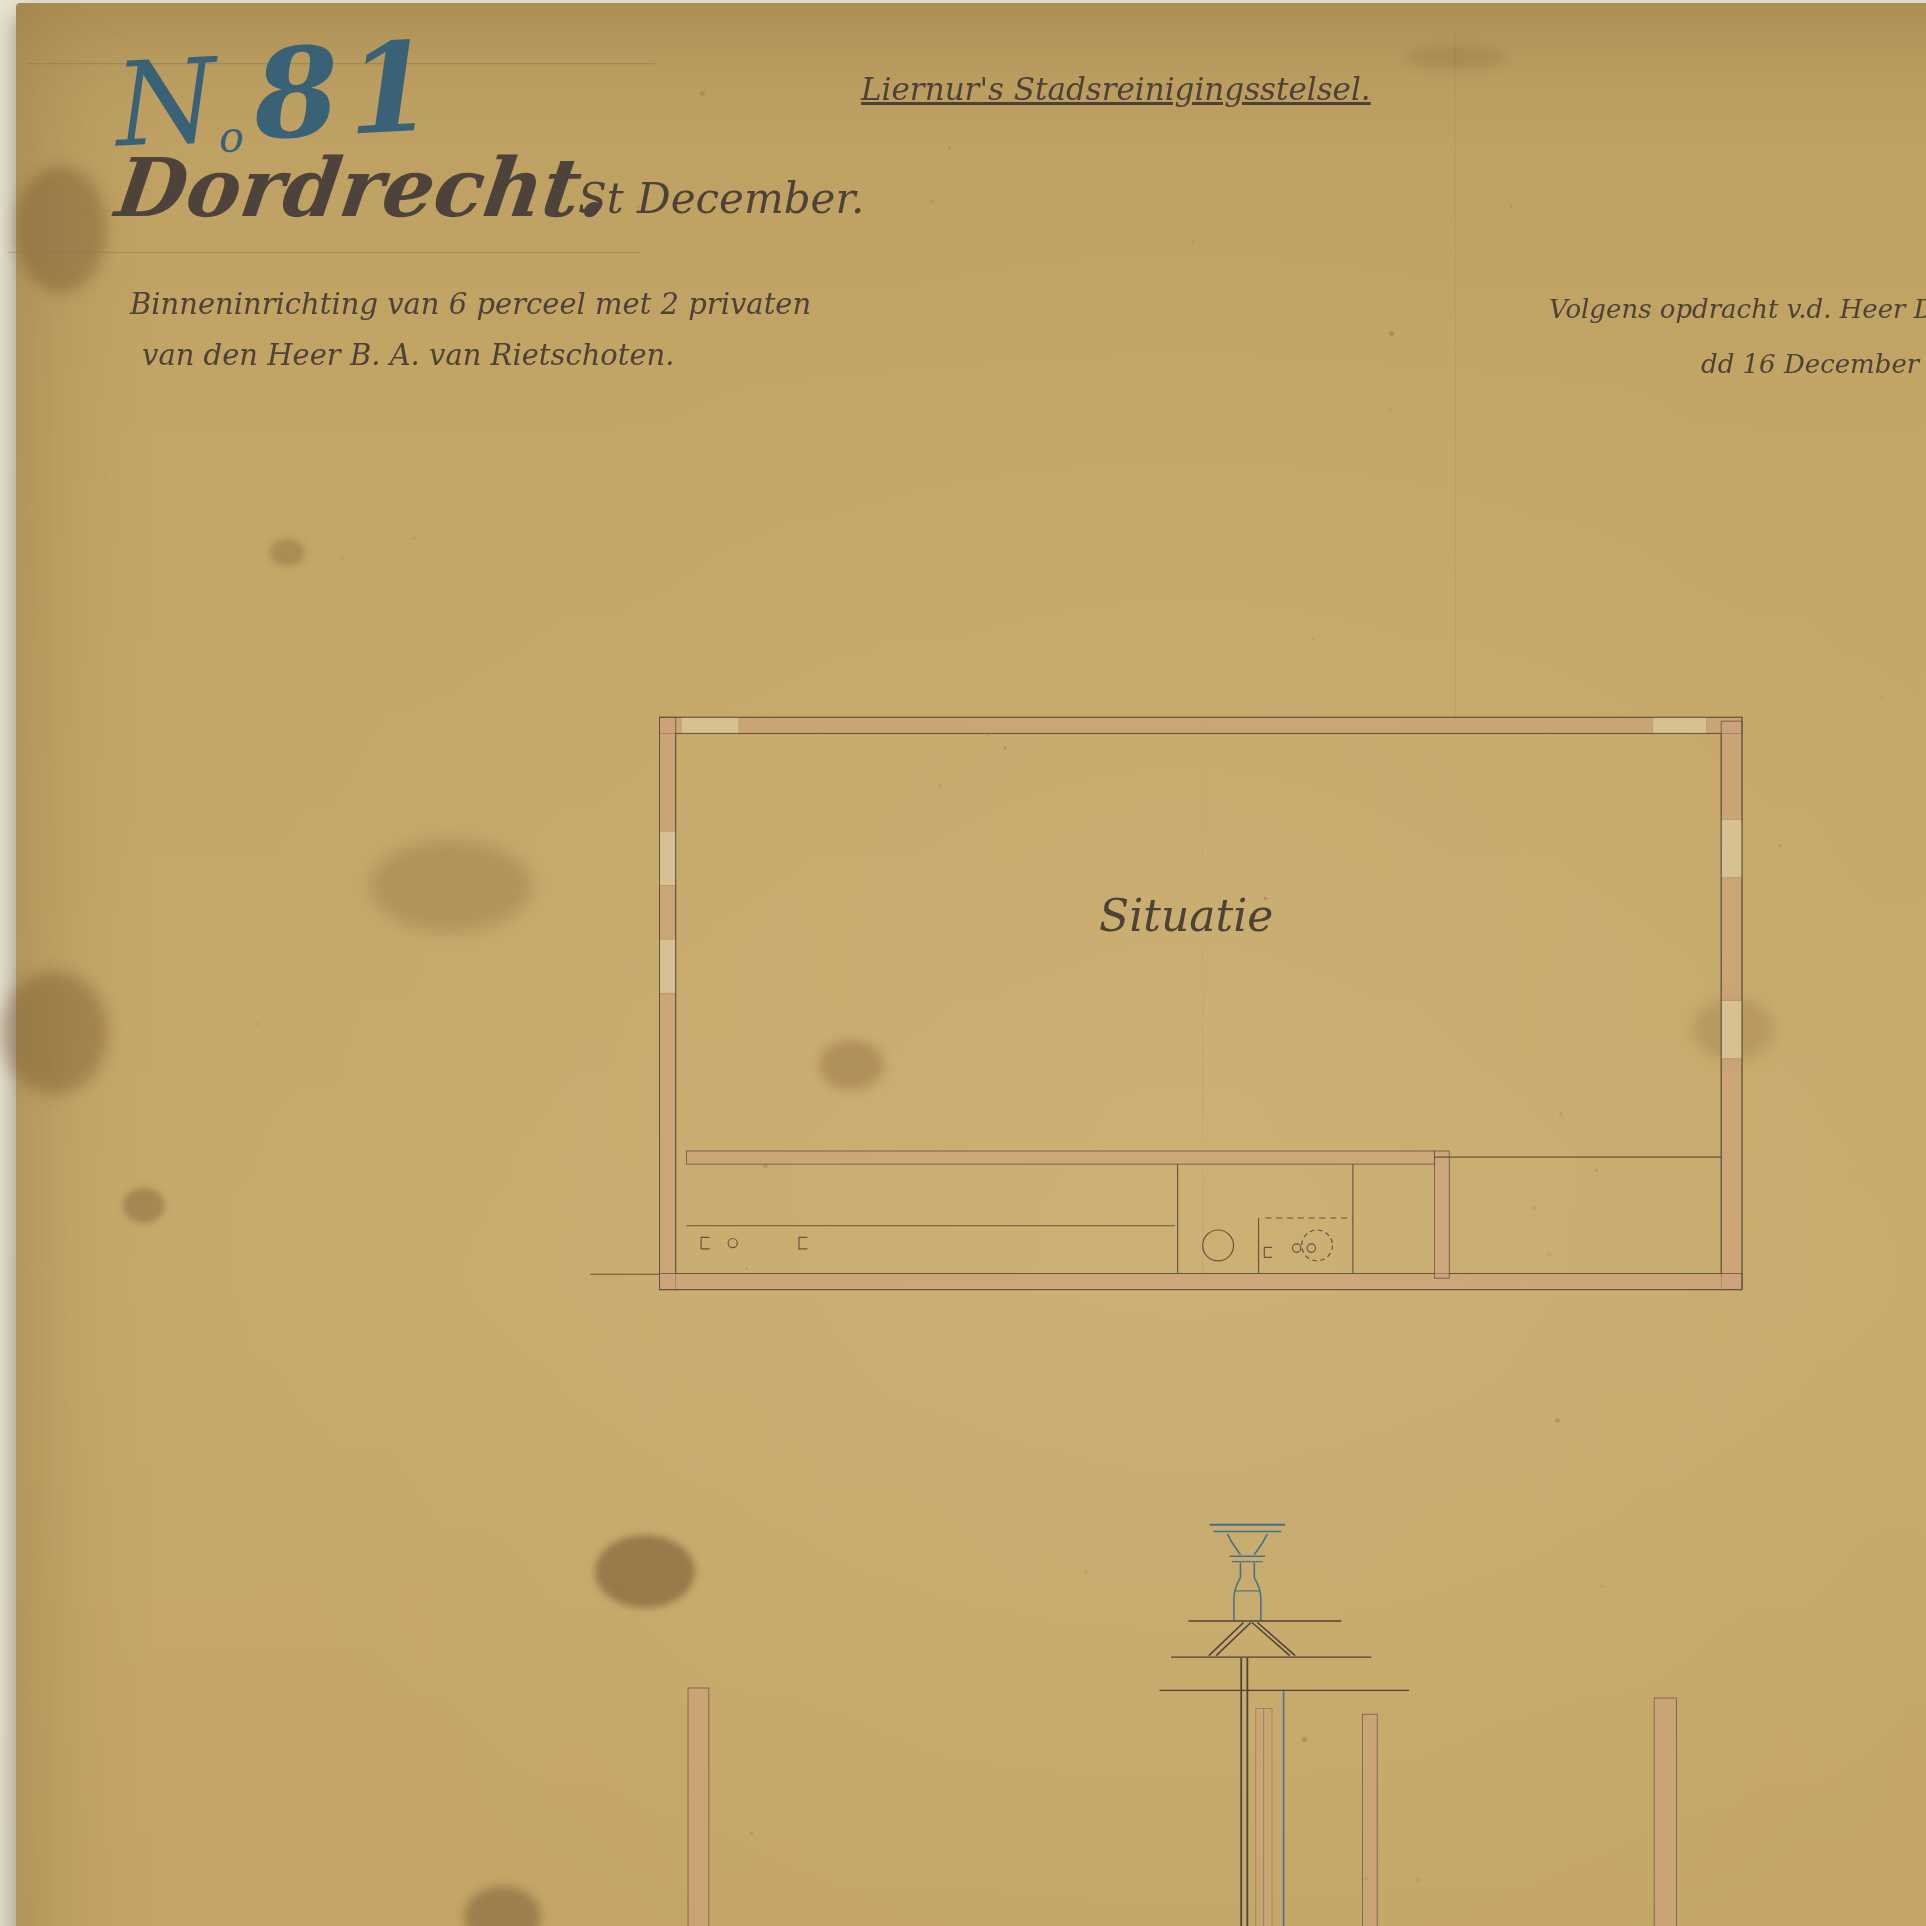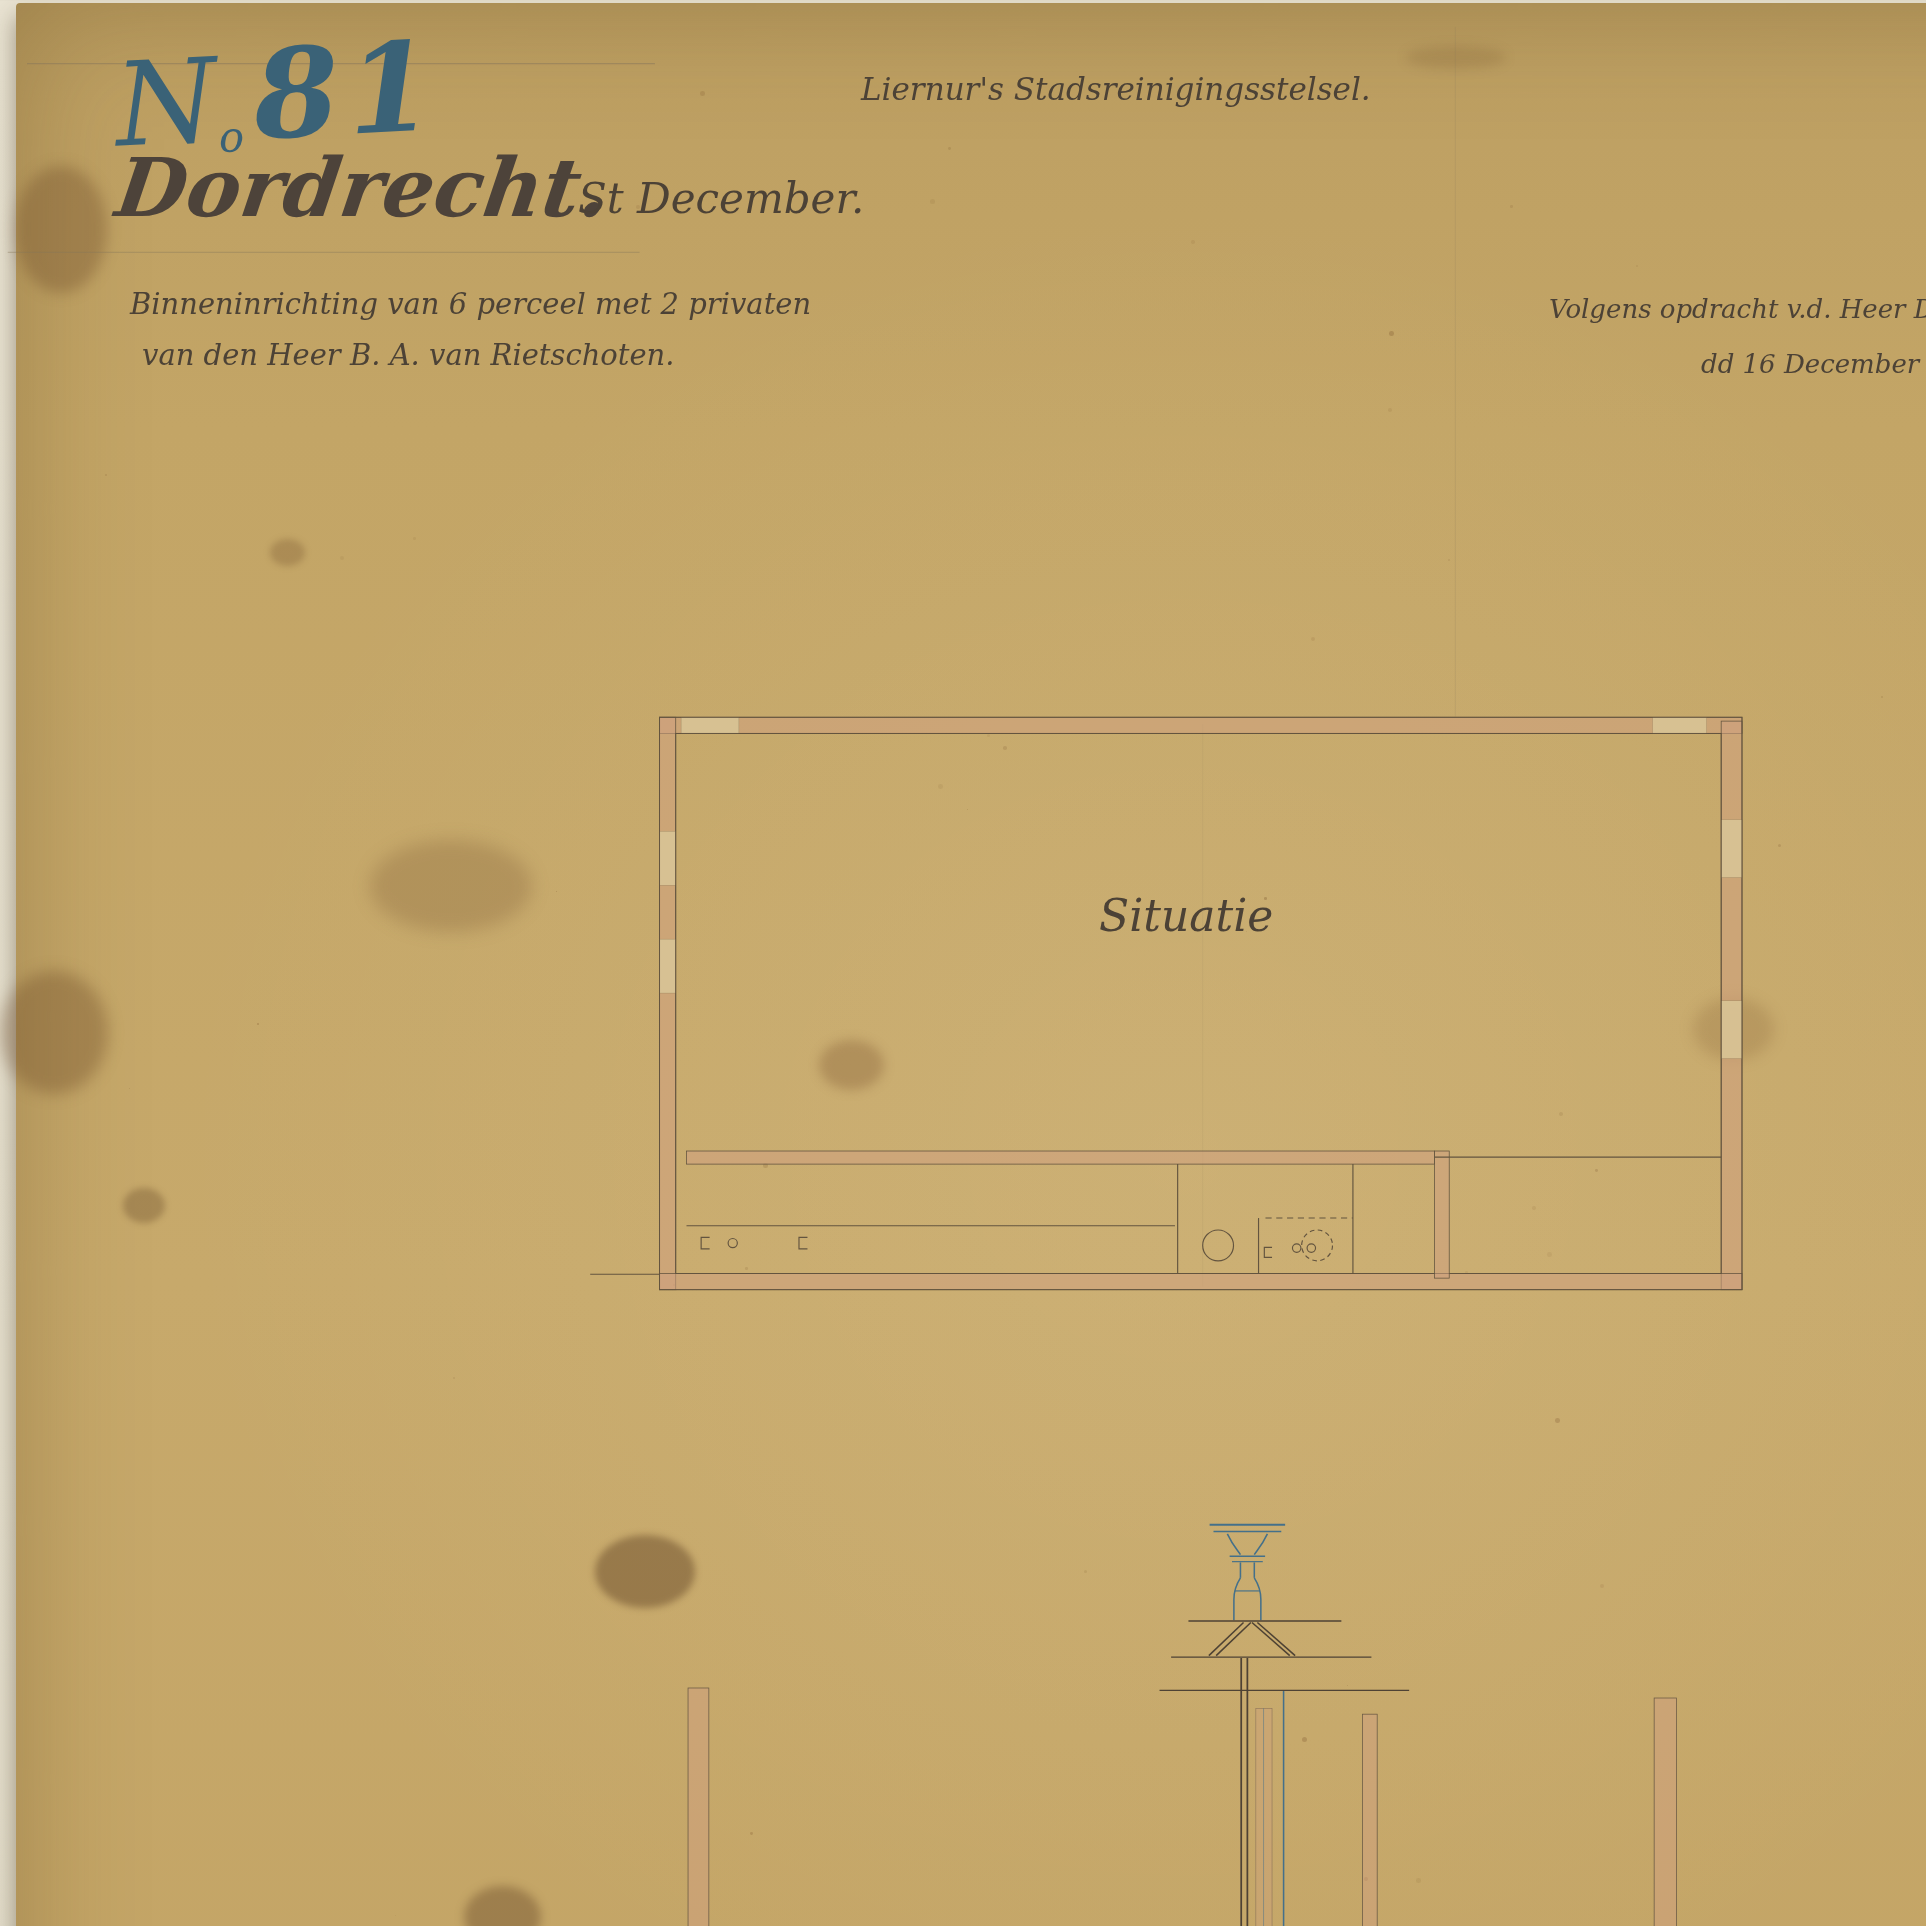--- a/index.html
+++ b/index.html
@@ -282,21 +282,21 @@
       <line x1="3057.7619047619046" y1="6713.047619047619" x2="3081.7619047619046" y2="6653.047619047619"></line>
       <line x1="3115.3809523809523" y1="6707.523809523809" x2="3139.3809523809523" y2="6647.523809523809"></line>
       <line x1="3173" y1="6702" x2="3197" y2="6642"></line>
     </g>
 </svg>
 
 <div class="lbl n81" style="left:112px;top:42px;transform:rotate(-3deg);color:#3a6277;">
   <span style="font-size:116px;">N</span><span style="font-size:42px;transform:translateY(11.6px);">o</span><span style="font-size:123px;font-weight:bold;letter-spacing:8.5px;margin-left:11.6px;">81</span>
 </div>
 
-<div class="lbl" style="left:861px;top:74px;font-size:31px;">Liernur's Stadsreinigingsstelsel.</div>
+<div class="lbl" style="left:861px;top:74px;font-size:31px;text-decoration:underline;">Liernur's Stadsreinigingsstelsel.</div>
 <div class="lbl" style="left:123px;top:147px;font-size:81px;font-weight:bold;transform:skewX(-8deg);color:#4d433a;">Dordrecht.</div>
 <div class="lbl" style="left:578px;top:178px;font-size:42px;">St December.</div>
 <div class="lbl" style="left:130px;top:290px;font-size:29px;">Binneninrichting van 6 perceel met 2 privaten</div>
 <div class="lbl" style="left:130px;top:341px;font-size:29px;margin-left:12px;">van den Heer B. A. van Rietschoten.</div>
 <div class="lbl" style="left:1549px;top:296px;font-size:26px;">Volgens opdracht v.d. Heer Dir. der Gem. Werken</div>
 <div class="lbl" style="left:1701px;top:351px;font-size:26px;">dd 16 December 1881.</div>
 
 <div class="lbl" style="left:1099px;top:894px;font-size:44px;">Situatie</div>
 
 

